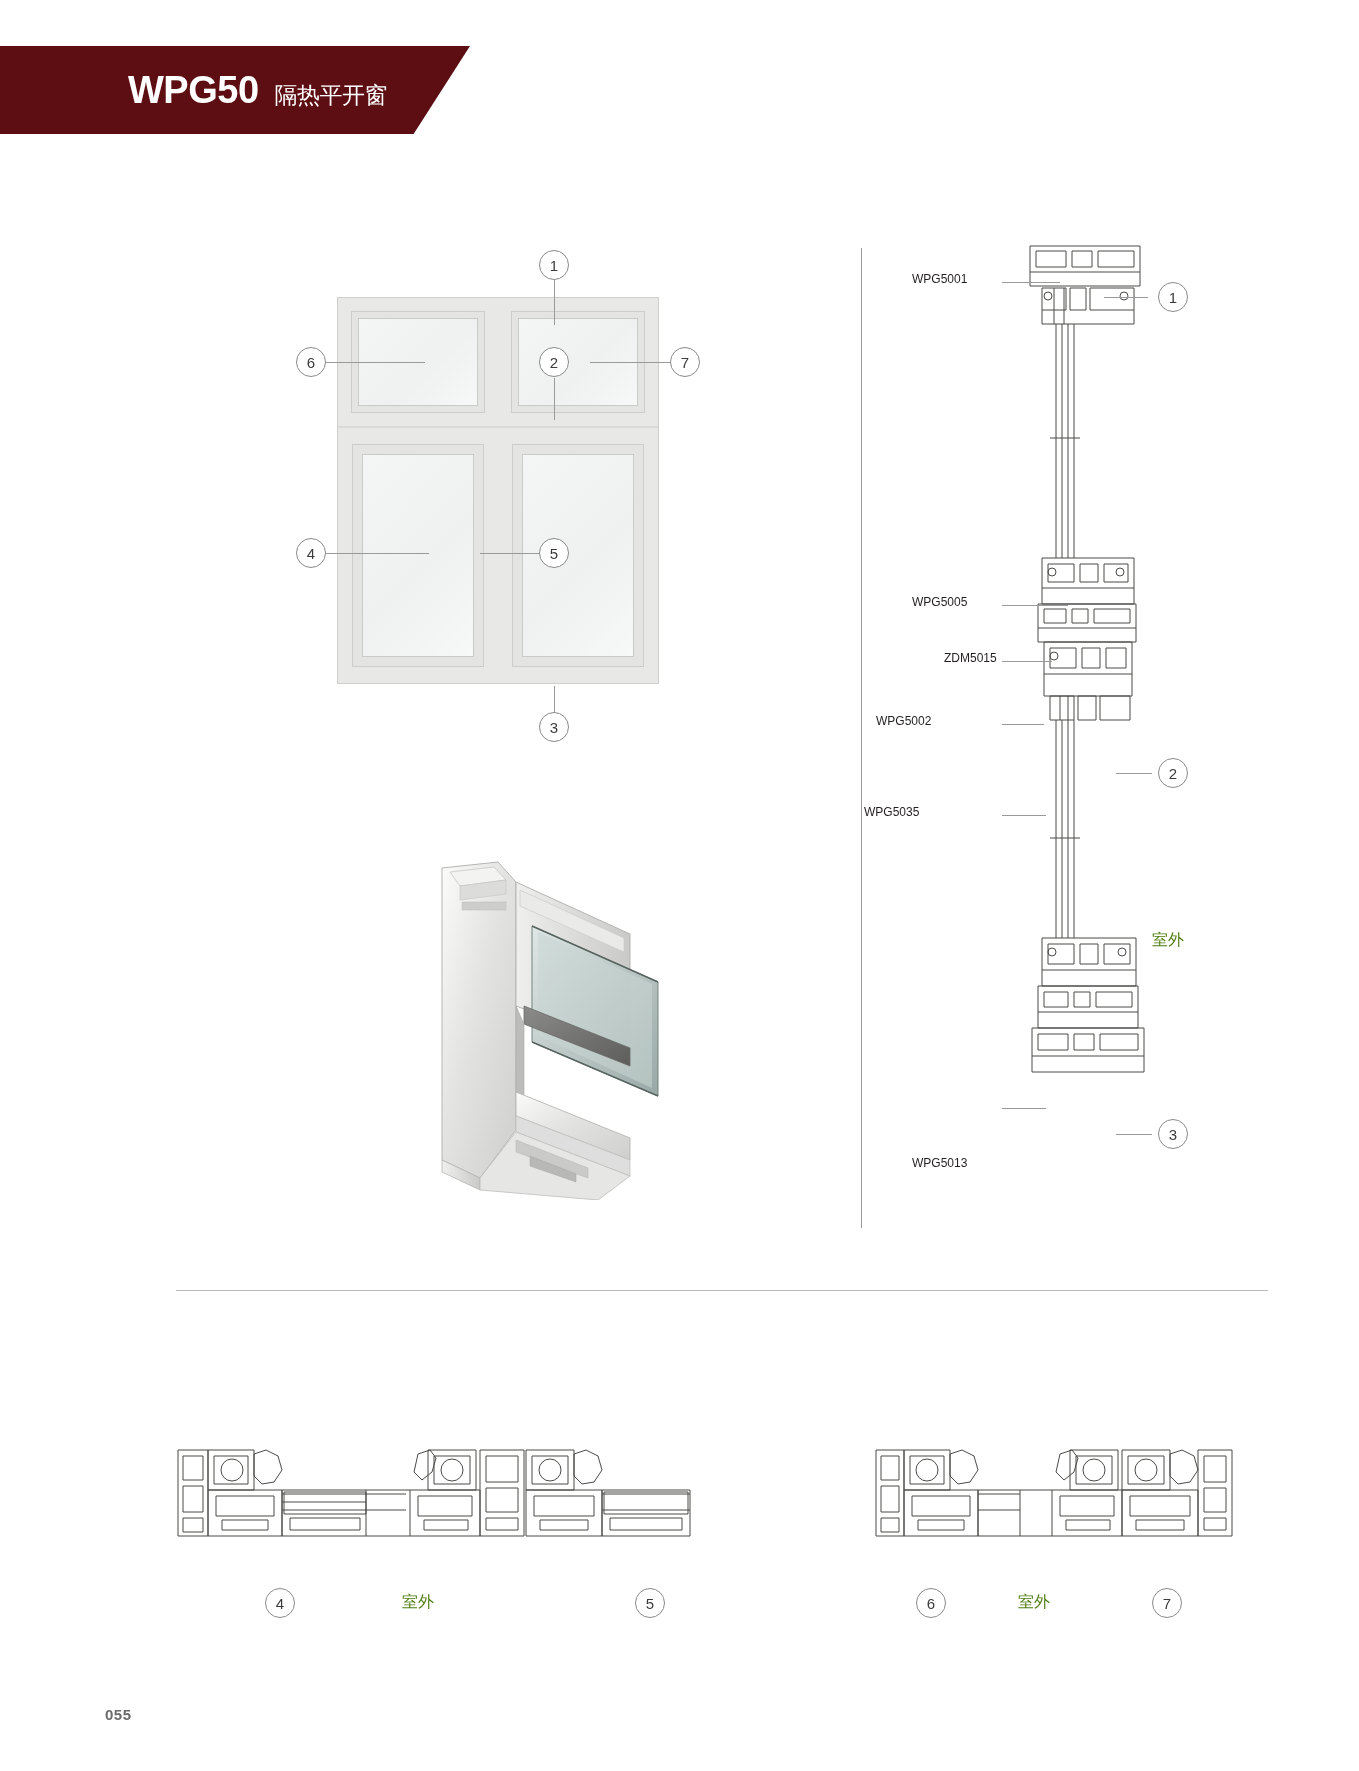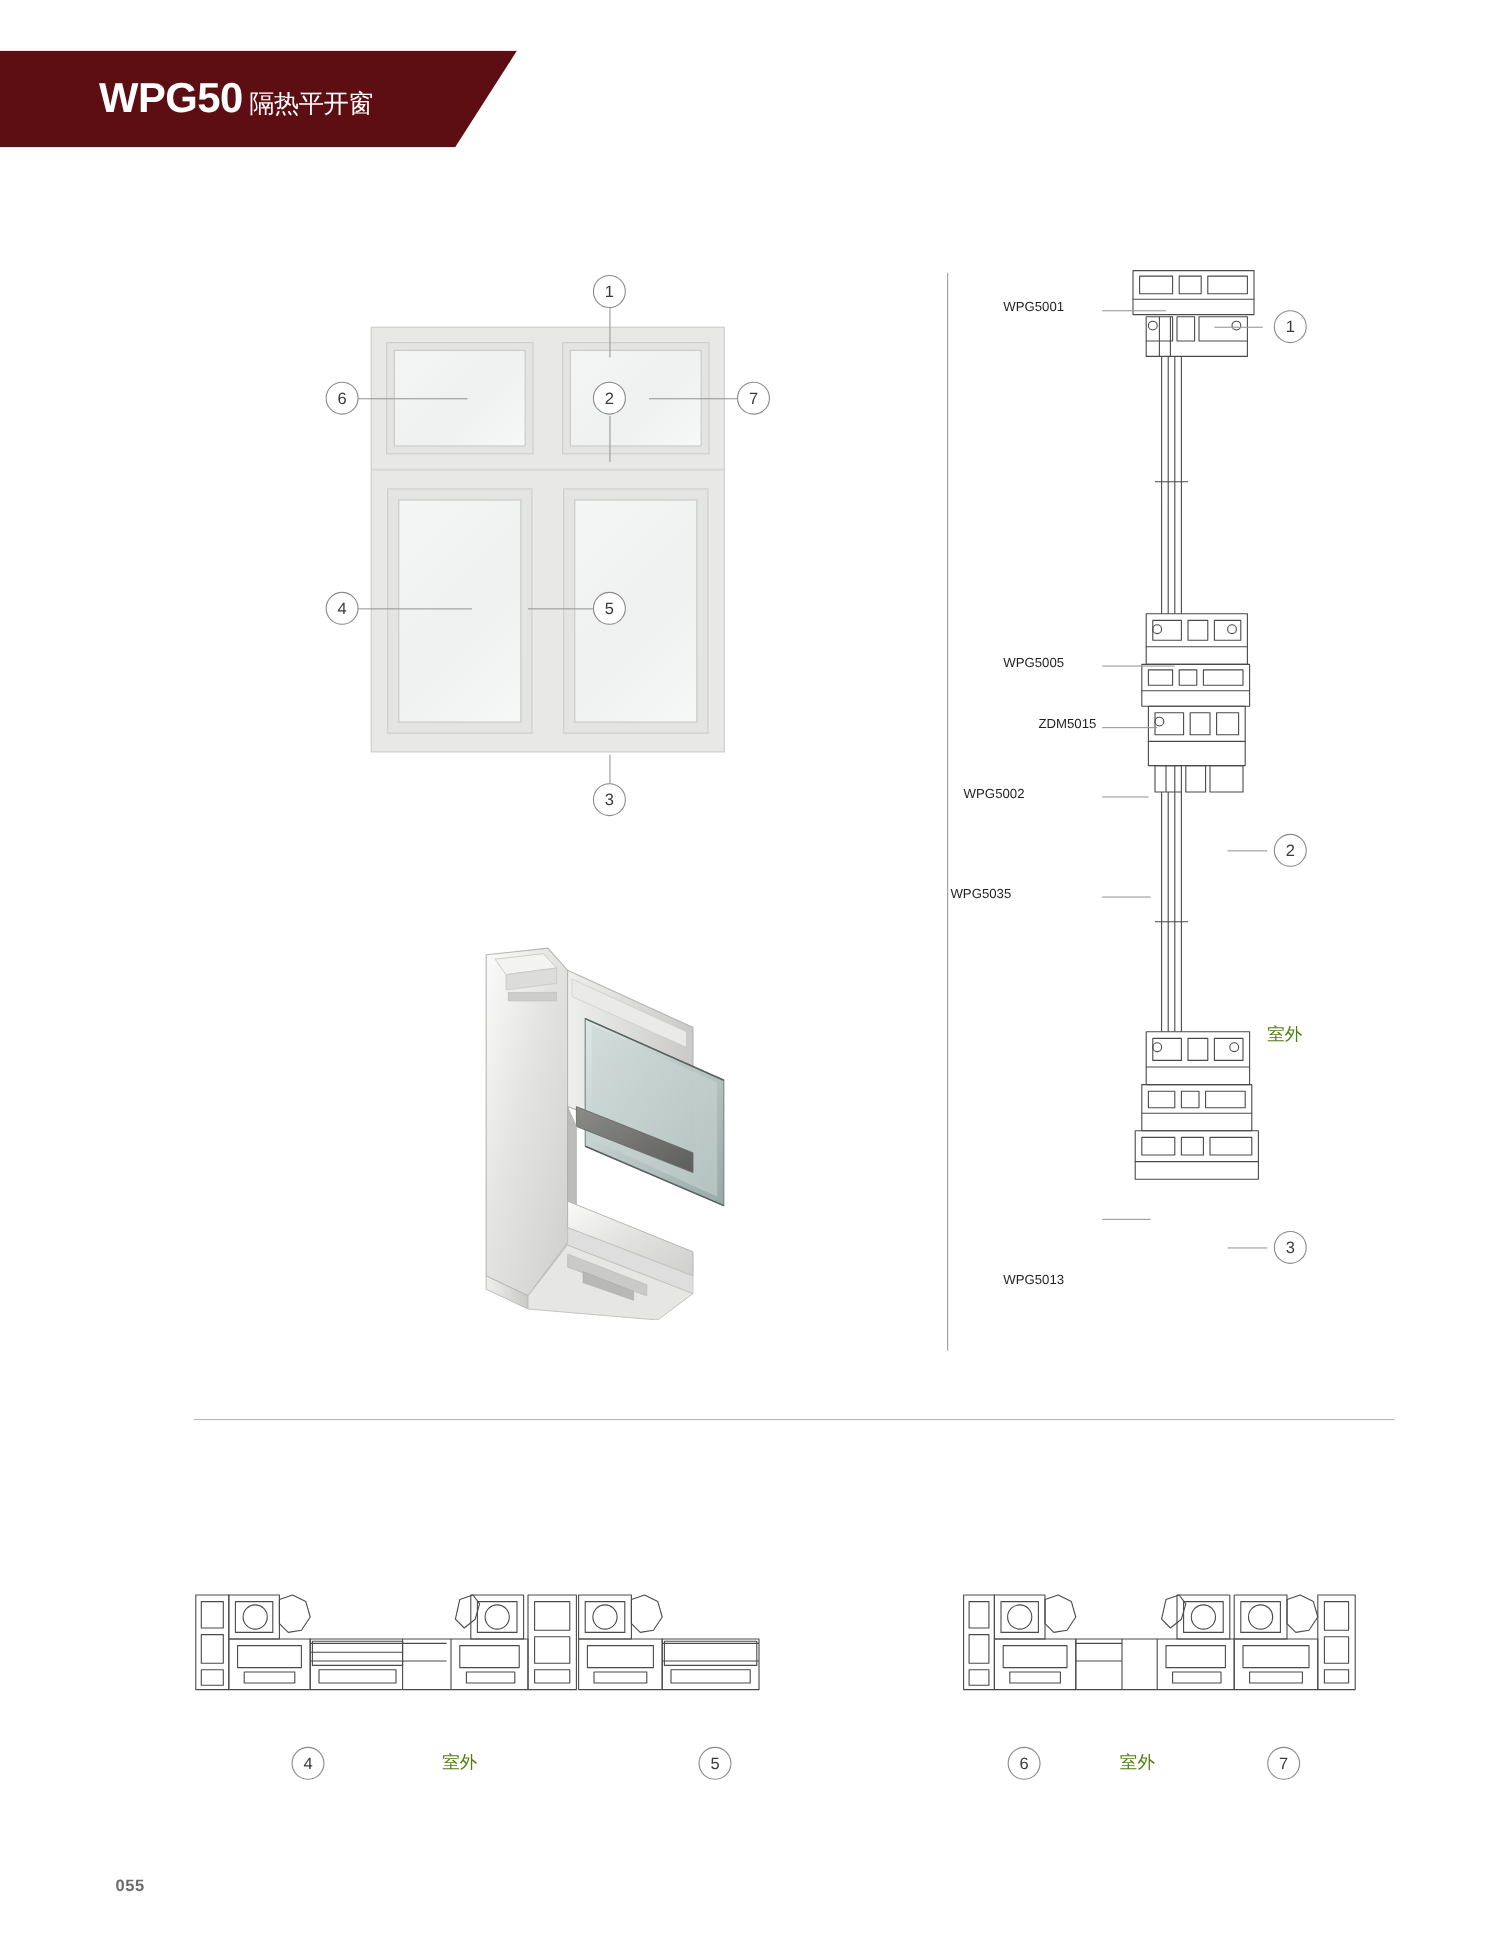--- a/index.html
+++ b/index.html
@@ -34,25 +34,26 @@
     color: #ffffff;
     font-size: 35px;
     font-weight: bold;
     letter-spacing: -0.5px;
     white-space: nowrap;
   }
   .header-title .code {
     font-size: 38px;
     font-weight: bold;
     font-style: normal;
+    margin-left: 38px;
   }
   .header-title .sub {
     font-size: 23px;
     font-weight: normal;
-    margin-left: 6px;
+    margin-left: 16px;
   }
 
   
   .bubble {
     position: absolute;
     width: 30px;
     height: 30px;
     border: 1px solid #8a8a8a;
     border-radius: 50%;
     background: #ffffff;

